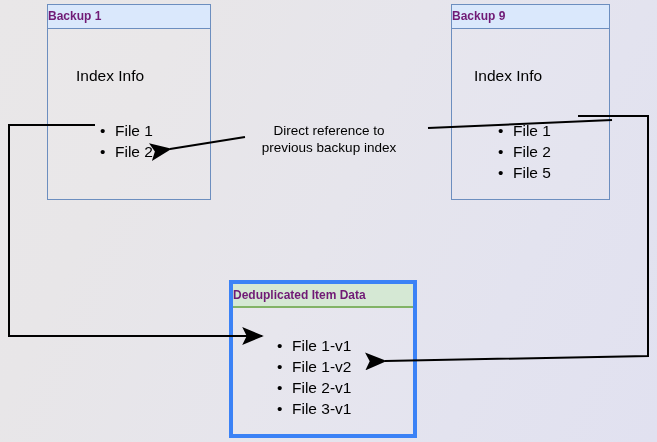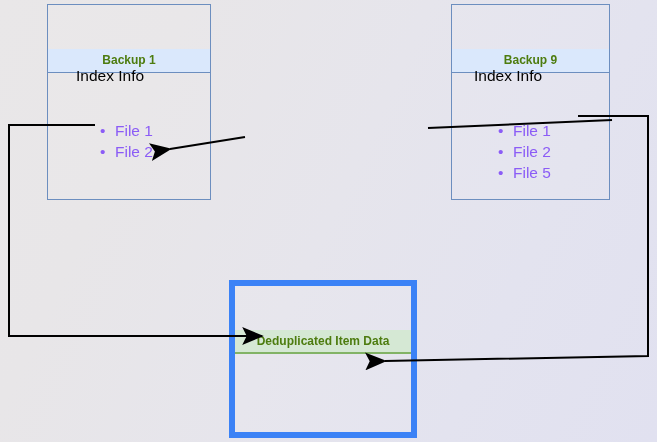--- a/index.html
+++ b/index.html
@@ -22,35 +22,34 @@
   
   .box {
     position: absolute;
     box-sizing: border-box;
     background: rgba(255,255,255,0.06);
   }
   .box.blue {
     border: 1.5px solid #6c8ebf;
   }
   .box.green {
-    border: 6px solid #3b82f6;
+    border: 4px solid #3b82f6;
   }
   .box-header {
     position: absolute;
     left: 0;
     top: 0;
     right: 0;
     box-sizing: border-box;
     height: 24px;
     line-height: 23px;
-    text-align: center;
+    text-align: left;
     font-size: 12px;
     font-weight: bold;
-    color: #4d7c0f;
-    margin-top: 44px;
+    color: #701a75;
   }
   .blue .box-header {
     background: #dae8fc;
     border-bottom: 1.5px solid #6c8ebf;
   }
   .green .box-header {
     background: #d5e8d4;
     border-bottom: 2px solid #82b366;
   }
 
@@ -73,21 +72,21 @@
   ul.file-list {
     position: absolute;
     margin: 0;
     padding: 0;
     list-style: none;
   }
   ul.file-list li {
     position: relative;
     font-size: 15.5px;
     line-height: 21px;
-    color: #8b5cf6;
+    color: #000000;
     white-space: nowrap;
     padding-left: 15px;
   }
   ul.file-list li::before {
     content: "\2022";
     position: absolute;
     left: 0;
     top: 0;
     font-size: 15.5px;
     line-height: 21px;
@@ -136,22 +135,34 @@
       <ul class="file-list" style="left:46px; top:91px;">
         <li>File 1</li>
         <li>File 2</li>
         <li>File 5</li>
       </ul>
     </div>
   </div>
 
   <div class="box green" style="left:229px; top:280px; width:188px; height:158px;">
     <div class="box-header">Deduplicated Item Data</div>
+    <div class="box-body">
+      <ul class="file-list" style="left:44px; top:27px;">
+        <li>File 1-v1</li>
+        <li>File 1-v2</li>
+        <li>File 2-v1</li>
+        <li>File 3-v1</li>
+      </ul>
+    </div>
   </div>
 
+  <div class="center-note" style="left:243px; top:122px; width:172px;">
+    <div>Direct reference to</div>
+    <div>previous backup index</div>
+  </div>
 
   <svg id="edges" viewBox="0 0 657 442" xmlns="http://www.w3.org/2000/svg">
     <defs>
       <marker id="arrowL" viewBox="0 0 12 10" refX="1" refY="5" markerWidth="11" markerHeight="9" orient="auto-start-reverse">
         <path d="M 12 0 L 0 5 L 12 10 L 9.5 5 Z" fill="#000"></path>
       </marker>
       <marker id="arrowR" viewBox="0 0 12 10" refX="11" refY="5" markerWidth="11" markerHeight="9" orient="auto">
         <path d="M 0 0 L 12 5 L 0 10 L 2.5 5 Z" fill="#000"></path>
       </marker>
     </defs>

